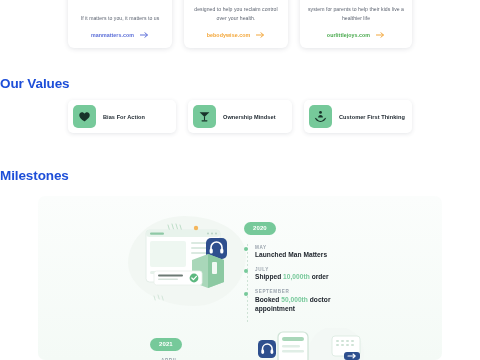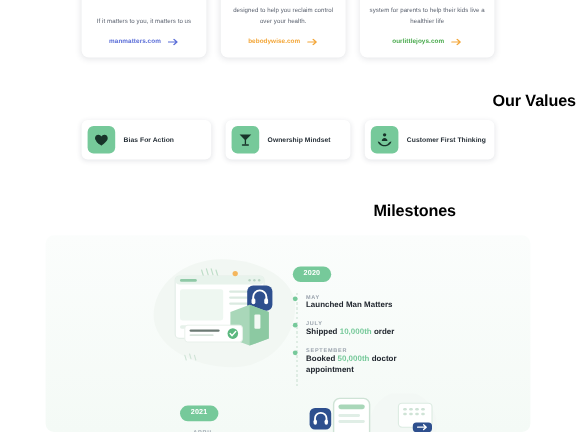--- a/index.html
+++ b/index.html
@@ -32,24 +32,24 @@
     color: #5c6370; text-align: center;
     letter-spacing: .01em;
     margin-bottom: 9px;
   }
   .brand-link-row { display: flex; align-items: center; gap: 6px; }
   .brand-link { font-size: 5.3px; font-weight: bold; letter-spacing: .01em; }
   .arrow-ico { display: block; width: 9px; height: 6px; }
 
   
   .sec-title {
-    text-align: right;
+    text-align: left;
     font-size: 13.5px;
     font-weight: bold;
-    color: #000000;
+    color: #1d4ed8;
     letter-spacing: -0.1px;
   }
   .our-values-title { position: absolute; top: 76px; left: 0; width: 480px; }
   .milestones-title { position: absolute; top: 168px; left: 0; width: 380px; }
 
   
   .values-row {
     position: absolute; top: 100px; left: 0; width: 480px;
     display: flex; justify-content: center; gap: 12px;
   }

